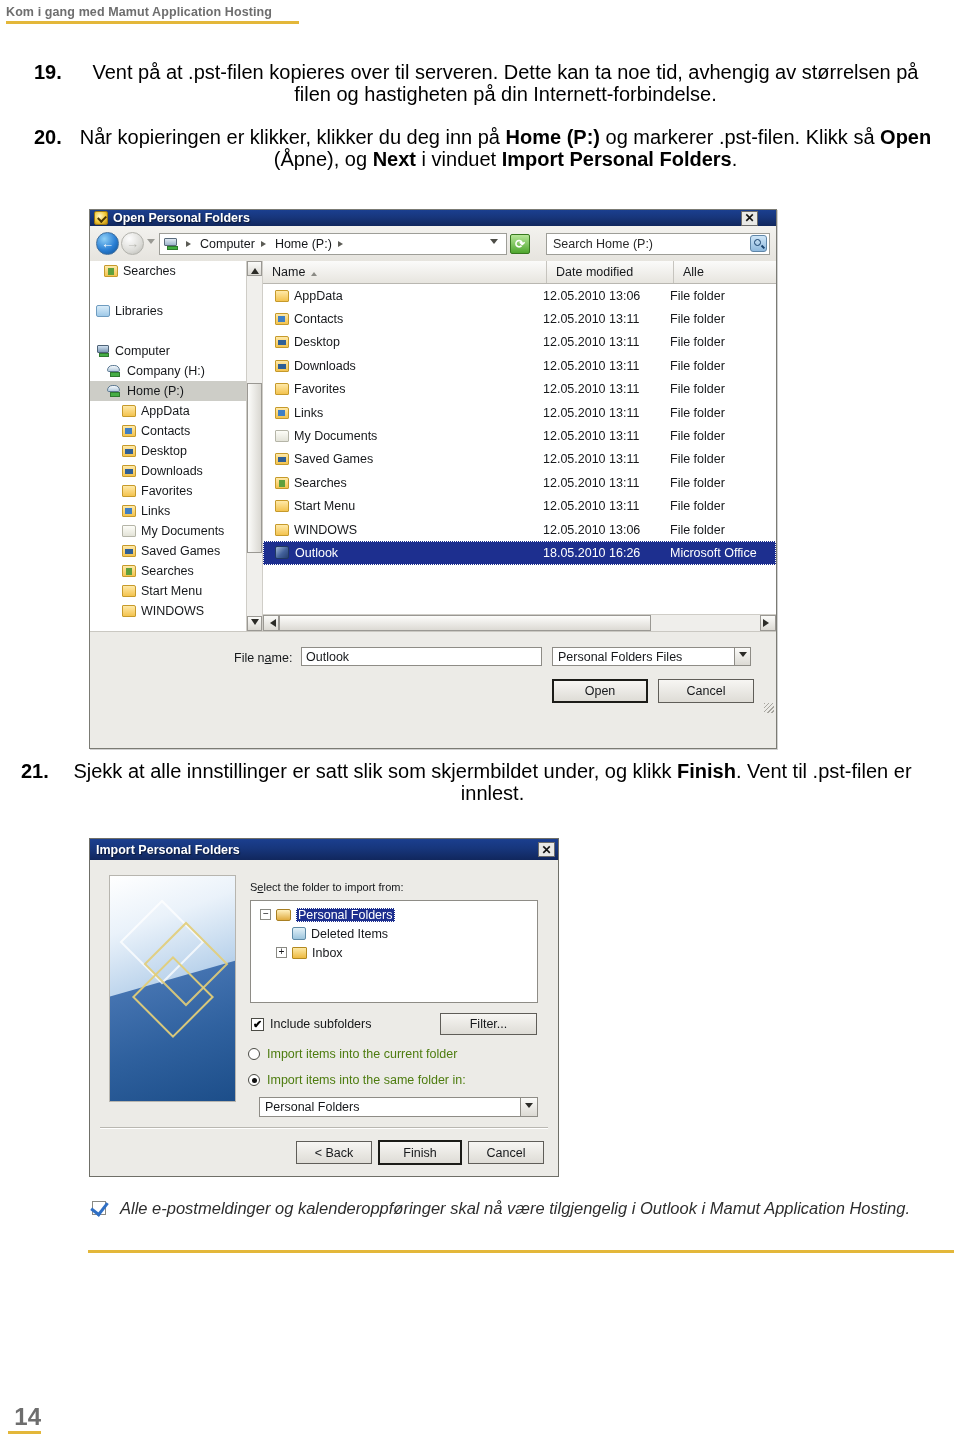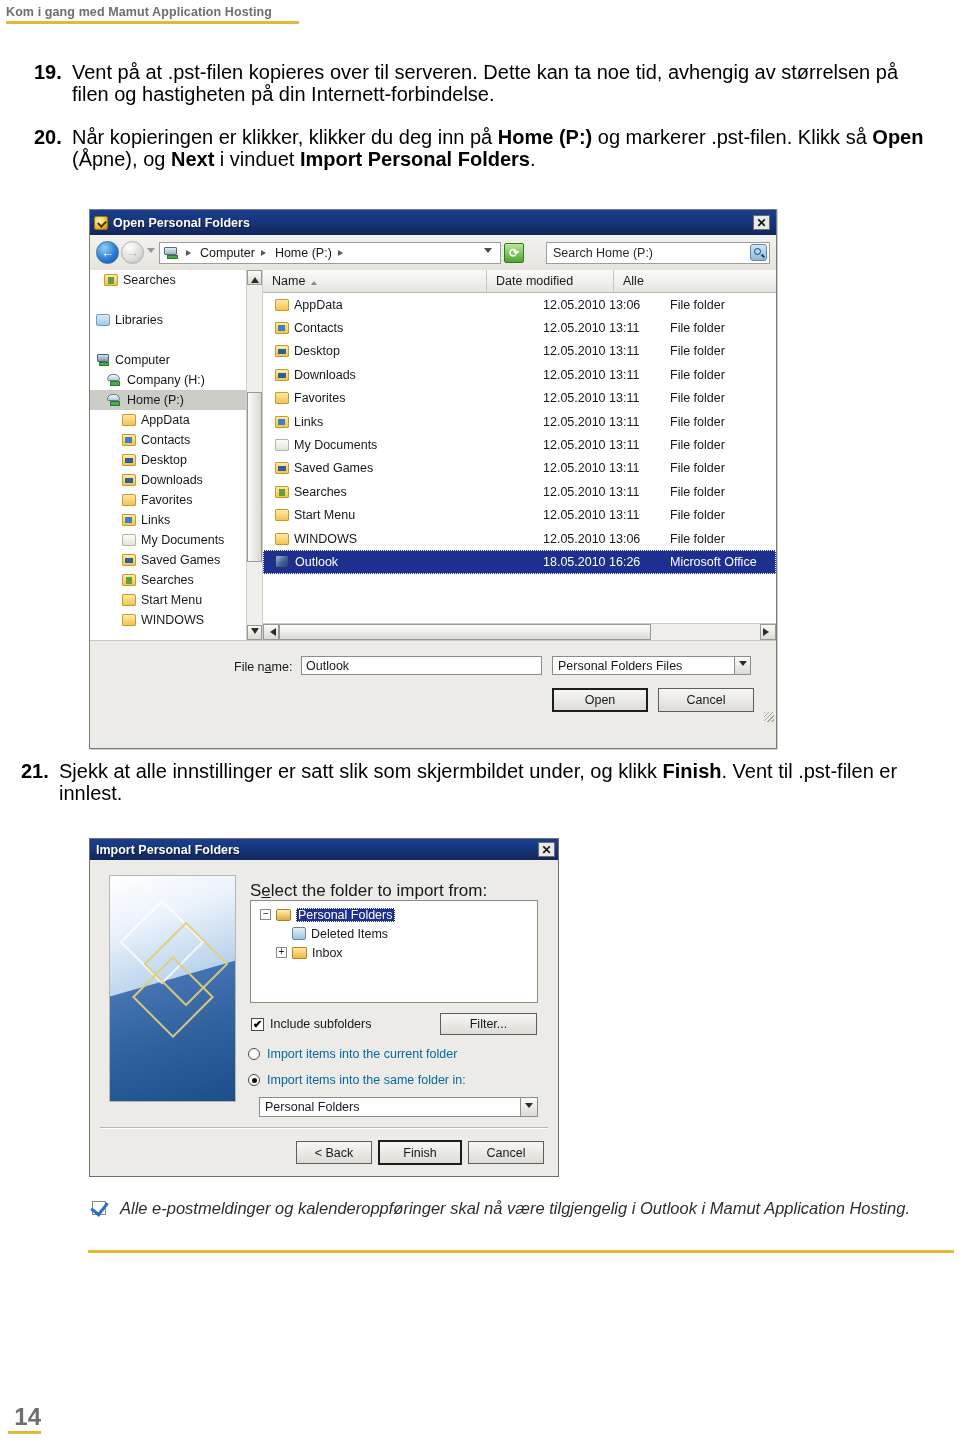--- a/index.html
+++ b/index.html
@@ -24,38 +24,38 @@
   
   .steps{position:absolute;left:0;top:0;width:960px;}
   .step{
     position:absolute;display:flex;
     font-size:20px;line-height:21.5px;color:#000;
   }
   .step .num{
     width:38px;flex:0 0 38px;text-align:right;
     font-weight:bold;padding-right:11px;box-sizing:border-box;
   }
-  .step .body{flex:1;}
+  .step .body{flex:1;text-align:center;}
   .step b{font-weight:bold;}
 
   #step19{left:34px;top:62px;width:905px;}
   #step20{left:34px;top:127px;width:905px;}
   #step21{left:21px;top:761px;width:905px;}
 
   
   .explorer{
     position:absolute;left:89px;top:209px;width:688px;height:540px;
     background:#ecebe7;border:1px solid #7b7b74;
     box-sizing:border-box;
     box-shadow:1px 1px 0 rgba(0,0,0,.18);
   }
   .exp-title{
-    height:25px;
+    height:16px;
     background:linear-gradient(to bottom,#1b3f8f 0%,#17367c 45%,#11275d 100%);
-    display:flex;align-items:center;padding:0 6px 0 4px;
+    display:flex;align-items:center;padding:0 18px 0 4px;
   }
   .exp-title .ic{
     width:14px;height:14px;border-radius:2px;margin-right:5px;
     background:radial-gradient(circle at 40% 35%,#fff7cf 0%,#f2c836 55%,#b8860b 100%);
     border:1px solid #9c7712;box-sizing:border-box;position:relative;
   }
   .exp-title .ic::after{
     content:"";position:absolute;left:3px;top:3px;width:6px;height:4px;
     border-left:2px solid #4a3400;border-bottom:2px solid #4a3400;
     transform:rotate(-45deg);
@@ -119,21 +119,21 @@
     border:4px solid transparent;border-top:5px solid #4d4d47;width:0;height:0;margin-right:6px;
   }
   .refresh{
     width:20px;height:20px;margin-left:3px;flex:0 0 20px;
     background:linear-gradient(to bottom,#b7e79a,#4ea62e);
     border:1px solid #37781f;box-sizing:border-box;border-radius:2px;
     display:flex;align-items:center;justify-content:center;
     color:#fff;font-size:12px;font-weight:bold;line-height:1;
   }
   .searchbox{
-    width:224px;height:22px;margin-left:22px;background:#fff;
+    width:224px;height:22px;margin-left:16px;background:#fff;
     border:1px solid #9e9e98;box-sizing:border-box;
     display:flex;align-items:center;padding:0 2px 0 6px;font-size:12.5px;color:#2a2a2a;
   }
   .searchbox .stxt{flex:1;}
   .magn{
     width:17px;height:17px;border-radius:3px;flex:0 0 17px;
     background:linear-gradient(to bottom,#cfe6f8,#8fb9dd);
     border:1px solid #5f86a8;box-sizing:border-box;position:relative;
   }
   .magn::before{
@@ -368,21 +368,21 @@
     position:absolute;border:2px solid rgba(255,255,255,.75);
     width:56px;height:56px;transform:rotate(45deg);
   }
   .imp-art .chev1{left:22px;top:36px;}
   .imp-art .chev2{left:46px;top:58px;border-color:rgba(226,205,120,.9);}
   .imp-art .chev3{
     position:absolute;left:34px;top:92px;width:54px;height:54px;
     border:2px solid rgba(226,205,120,.95);transform:rotate(45deg);
   }
   .imp-label{
-    position:absolute;left:160px;top:42px;font-size:17px;color:#16181b;
+    position:absolute;left:160px;top:42px;font-size:11px;color:#16181b;
   }
   .imp-label u{text-decoration:underline;}
   .imp-tree{
     position:absolute;left:160px;top:61px;width:288px;height:103px;
     background:#fff;border:1px solid #8e8c86;box-sizing:border-box;padding:4px 0 0 0;
   }
   .itrow{height:19px;display:flex;align-items:center;font-size:12.5px;color:#16181b;}
   .expander{
     width:11px;height:11px;flex:0 0 11px;border:1px solid #8a8a84;box-sizing:border-box;
     background:#fff;display:flex;align-items:center;justify-content:center;
@@ -406,21 +406,21 @@
   .imp-chk{
     position:absolute;left:161px;top:178px;display:flex;align-items:center;font-size:12.5px;color:#16181b;
   }
   .cbox{
     width:13px;height:13px;background:#fff;border:1px solid #4b4b45;box-sizing:border-box;
     margin-right:6px;display:flex;align-items:center;justify-content:center;
     font-size:11px;line-height:1;color:#000;font-weight:bold;
   }
   #btnFilter{left:350px;top:174px;width:97px;height:22px;}
   .radio-row{
-    position:absolute;display:flex;align-items:center;font-size:12.5px;color:#0369a1;text-align:center;
+    position:absolute;display:flex;align-items:center;font-size:12.5px;color:#4d7c0f;text-align:center;
   }
   #radio1{left:158px;top:208px;}
   #radio2{left:158px;top:234px;}
   .rbox{
     width:12px;height:12px;border-radius:50%;background:#fff;border:1px solid #4b4b45;
     box-sizing:border-box;margin-right:7px;position:relative;flex:0 0 12px;
   }
   .rbox.on::after{
     content:"";position:absolute;left:2.5px;top:2.5px;width:5px;height:5px;
     border-radius:50%;background:#101010;
@@ -623,21 +623,21 @@
         <div class="tsb-thumb"></div>
         <div class="tsb-dn">
             <span class="tri-dn"></span>
           </div>
       </div>
     </div>
 
     <div class="listwrap">
 
       <div class="lvhead">
-        <div class="hc" style="width:224px">
+        <div class="hc" style="width:284px">
           <span>Name</span>
           <span class="sortarrow"></span>
         </div>
         <div class="hc" style="width:127px">
           <span>Date modified</span>
         </div>
         <div class="hc last" style="flex:1">
           <span>Alle</span>
         </div>
       </div>

